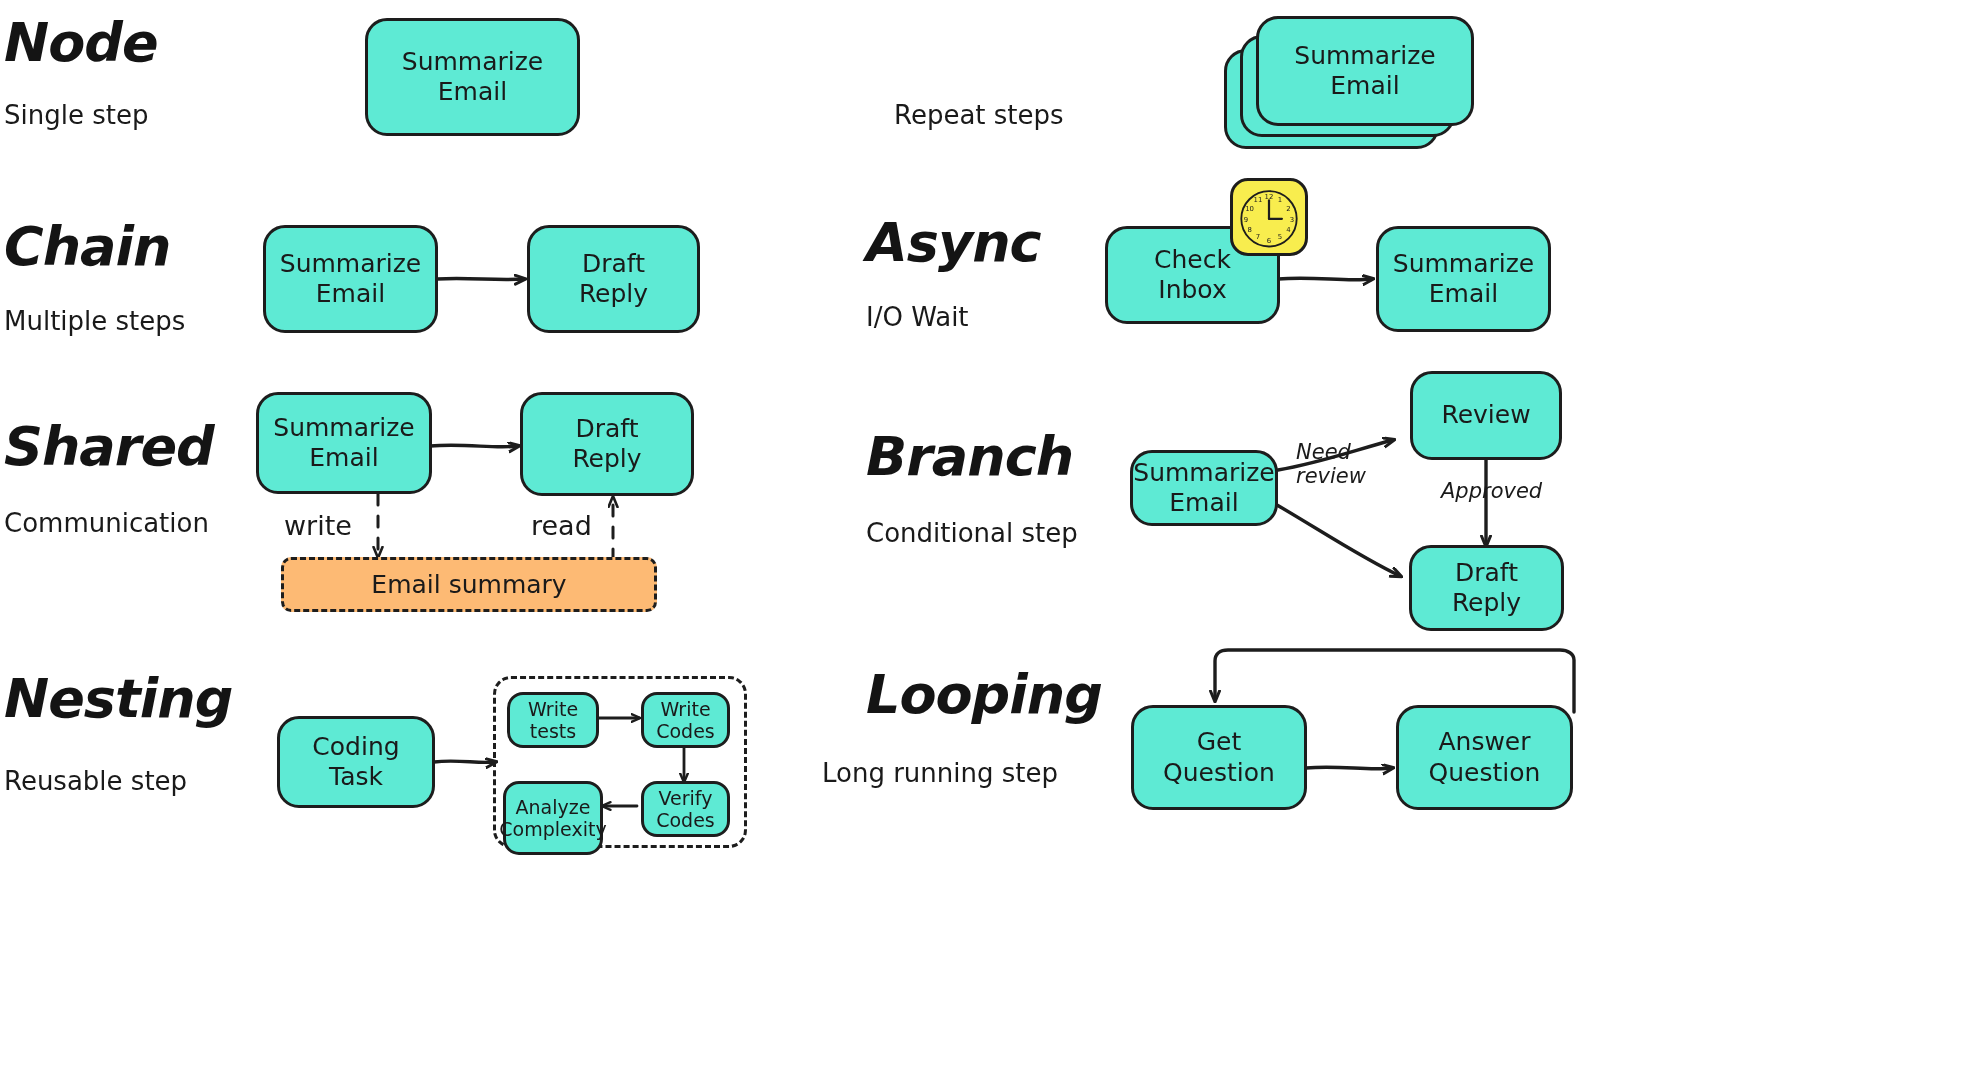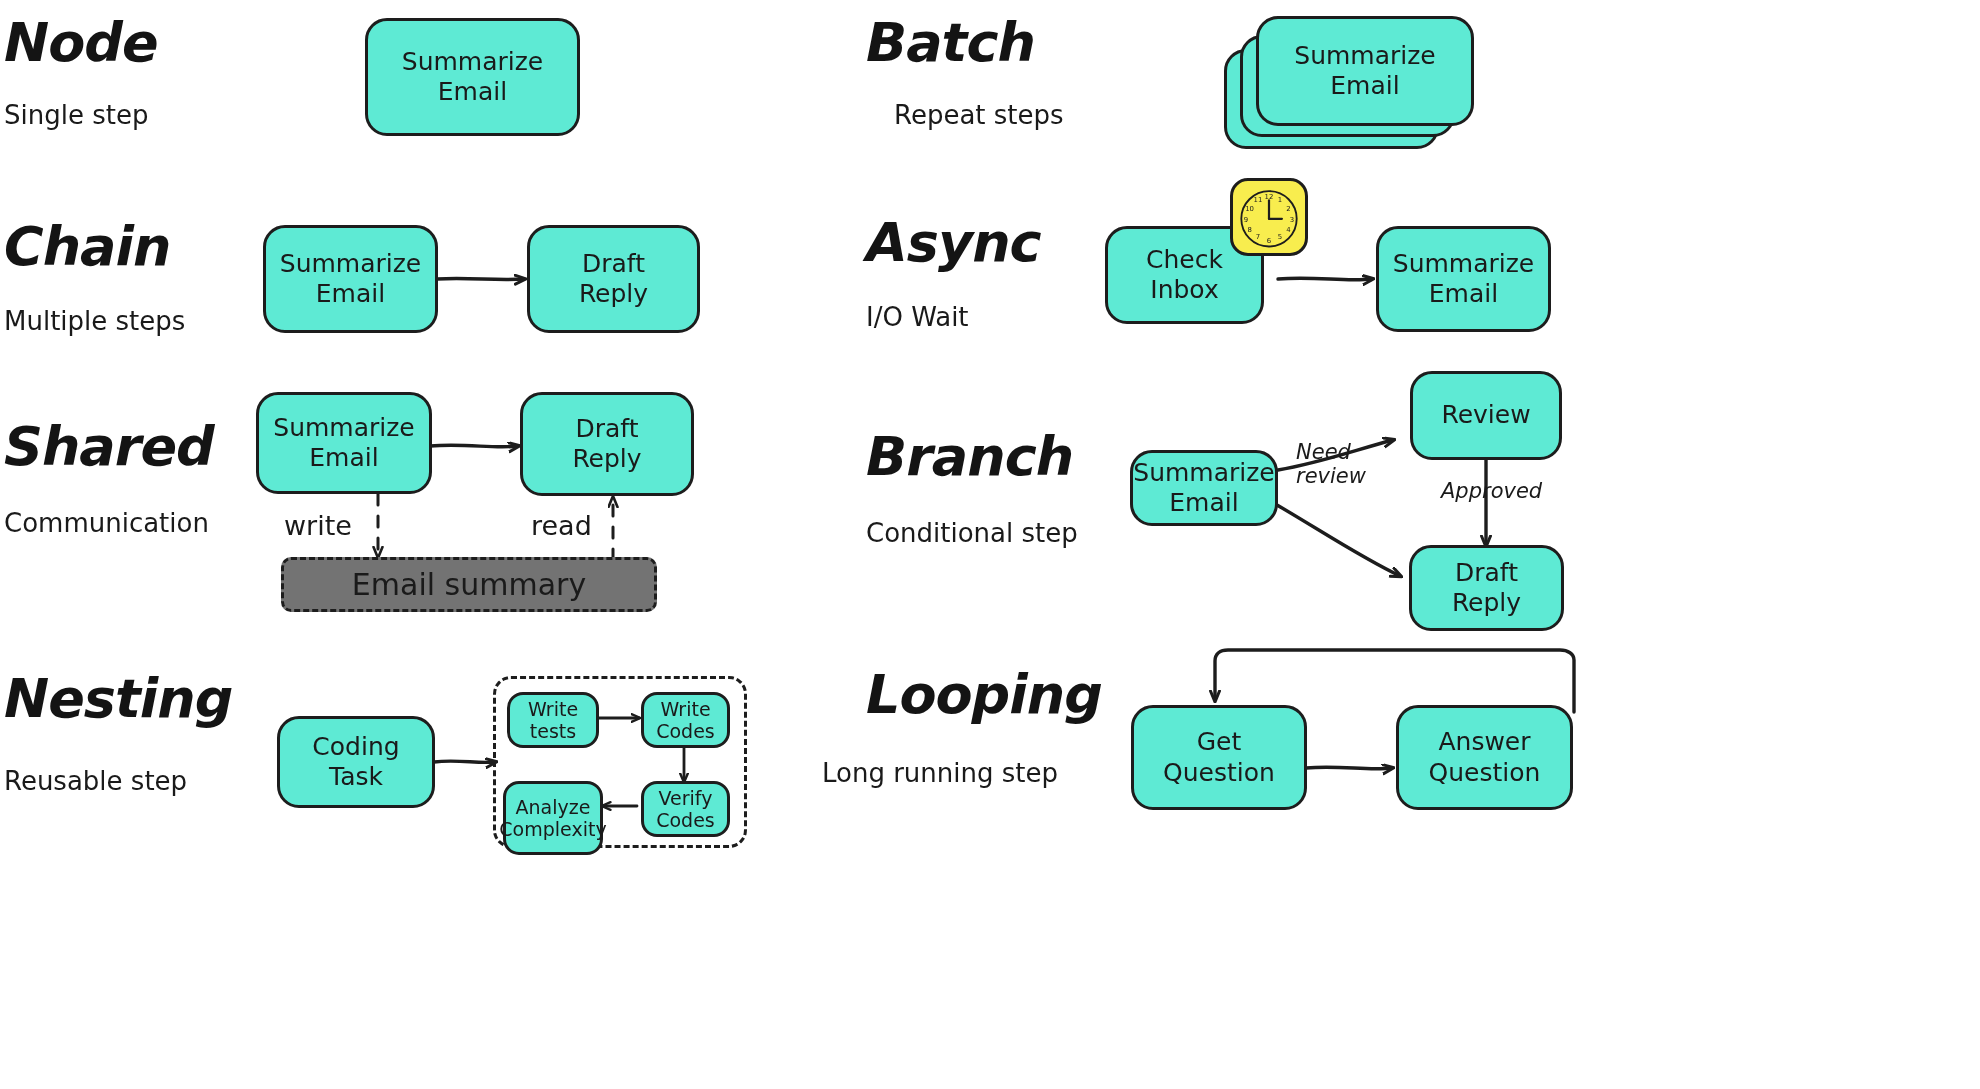--- a/index.html
+++ b/index.html
@@ -23,23 +23,23 @@
   .node-box{
     position:absolute;box-sizing:border-box;
     border:3.5px solid #1d1d1d;border-radius:22px;background:#5eead4;
     display:flex;align-items:center;justify-content:center;text-align:center;
     font-family:"DejaVu Sans", sans-serif;font-size:25px;line-height:1.22;
     color:#1a1a1a;white-space:pre-line;
   }
   .node-box.small{font-size:19px;border-width:3px;border-radius:16px;line-height:1.18;}
   .store-box{
     position:absolute;box-sizing:border-box;
-    border:3.5px dashed #1d1d1d;border-radius:10px;background:#737373;
+    border:3.5px dashed #1d1d1d;border-radius:10px;background:#fdba74;
     display:flex;align-items:center;justify-content:center;
-    font-family:"DejaVu Sans", sans-serif;font-size:30px;color:#1a1a1a;
+    font-family:"DejaVu Sans", sans-serif;font-size:25px;color:#1a1a1a;
   }
   .group-box{
     position:absolute;box-sizing:border-box;
     border:3px dashed #1d1d1d;border-radius:18px;background:transparent;
   }
   .edge-label{
     position:absolute;font-family:"DejaVu Sans", sans-serif;
     font-size:23px;color:#1a1a1a;white-space:pre-line;line-height:1.15;
   }
   .edge-label.italic{font-style:italic;font-size:21px;}
@@ -98,37 +98,36 @@
 
     <path d="M1574,712 L1574,660 C1574,654 1568,650 1560,650
              L1228,650 C1220,650 1215,654 1215,661 L1215,700" stroke="#1d1d1d" stroke-width="3.4" fill="none" stroke-linecap="round" stroke-linejoin="round" marker-end="url(#ah)"></path>
   </svg>
 
   <div class="pattern-title" style="left:4px;top:16px;">Node</div>
   <div class="pattern-sub" style="left:4px;top:102px;">Single step</div>
   <div class="node-box" style="left:365px;top:18px;width:215px;height:118px;">Summarize
 Email</div>
 
-  <div class="pattern-title" style="left:866px;top:16px;">Batch</div>
   <div class="pattern-sub" style="left:866px;top:102px;margin-left:28px;">Repeat steps</div>
   <div class="node-box" style="left:1224px;top:49px;width:215px;height:100px;"></div>
   <div class="node-box" style="left:1240px;top:35px;width:215px;height:102px;"></div>
   <div class="node-box" style="left:1256px;top:16px;width:218px;height:110px;">Summarize
 Email</div>
 
   <div class="pattern-title" style="left:4px;top:220px;">Chain</div>
   <div class="pattern-sub" style="left:4px;top:308px;">Multiple steps</div>
   <div class="node-box" style="left:263px;top:225px;width:175px;height:108px;">Summarize
 Email</div>
   <div class="node-box" style="left:527px;top:225px;width:173px;height:108px;">Draft
 Reply</div>
 
   <div class="pattern-title" style="left:866px;top:216px;">Async</div>
   <div class="pattern-sub" style="left:866px;top:304px;">I/O Wait</div>
-  <div class="node-box" style="left:1105px;top:226px;width:159px;height:98px;">Check
+  <div class="node-box" style="left:1105px;top:226px;width:175px;height:98px;">Check
 Inbox</div>
   <div class="node-box" style="left:1376px;top:226px;width:175px;height:106px;">Summarize
 Email</div>
   <div class="clock" style="left:1230px;top:178px;">
     <svg viewBox="0 0 78 78" aria-hidden="true">
       <circle cx="39" cy="41" r="30" fill="none" stroke="#1d1d1d" stroke-width="2"></circle>
       <line x1="39" y1="41" x2="39" y2="21" stroke="#1d1d1d" stroke-width="2.4" stroke-linecap="round"></line>
       <line x1="39" y1="41" x2="53" y2="41" stroke="#1d1d1d" stroke-width="2.4" stroke-linecap="round"></line>
       <g fill="#1d1d1d" font-family="DejaVu Sans, sans-serif" font-size="7.5" text-anchor="middle">
         <text x="39" y="19">12</text>

